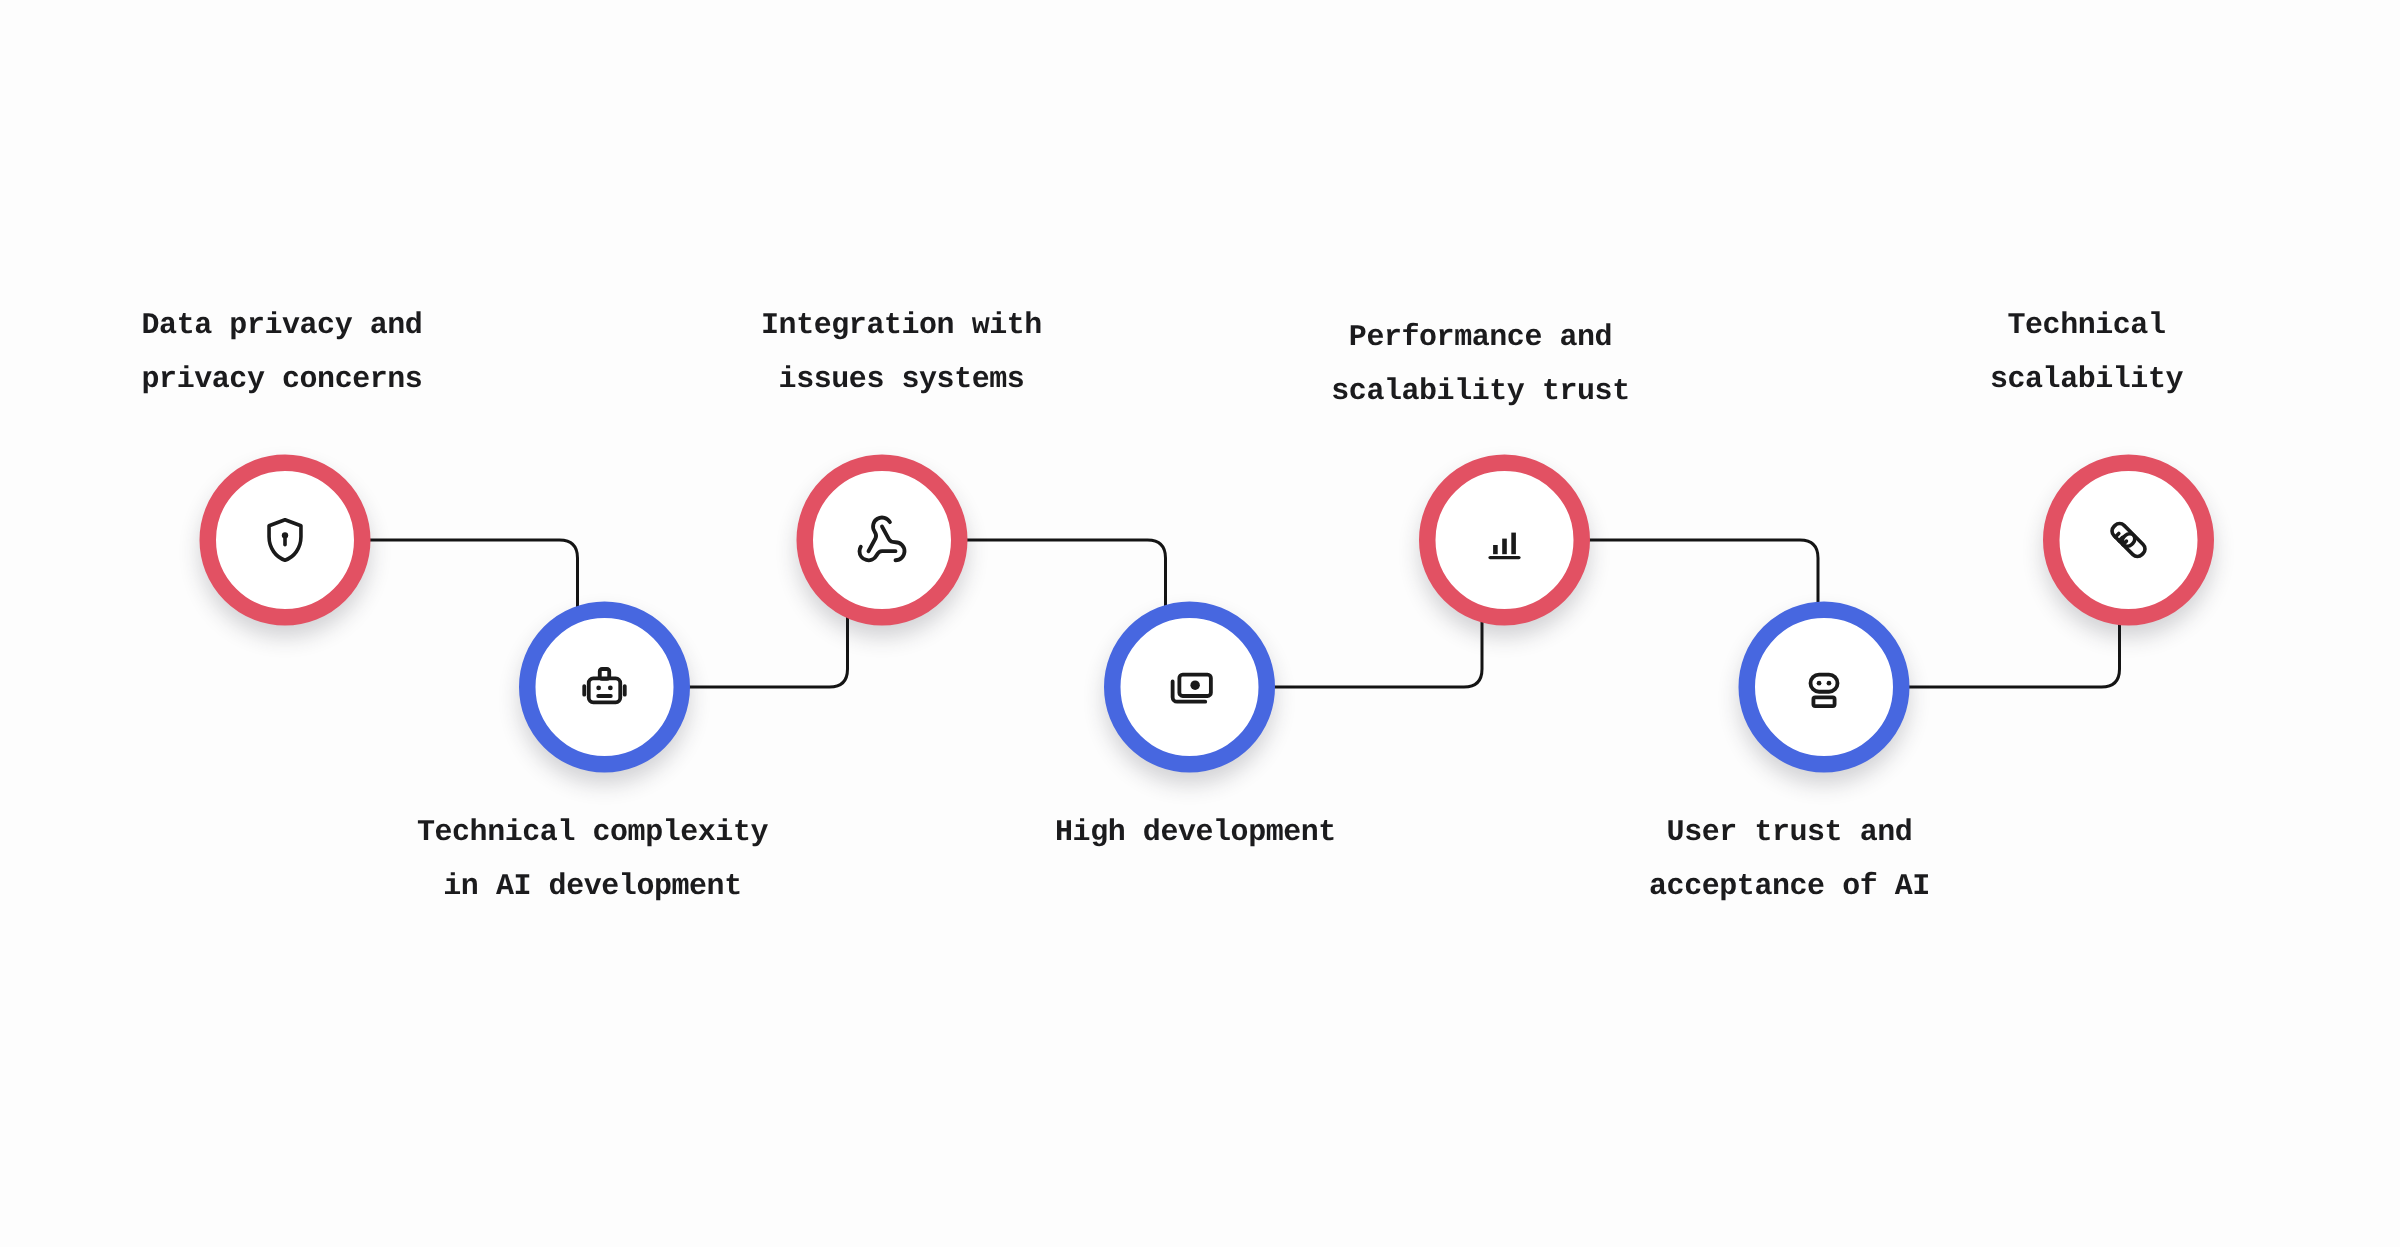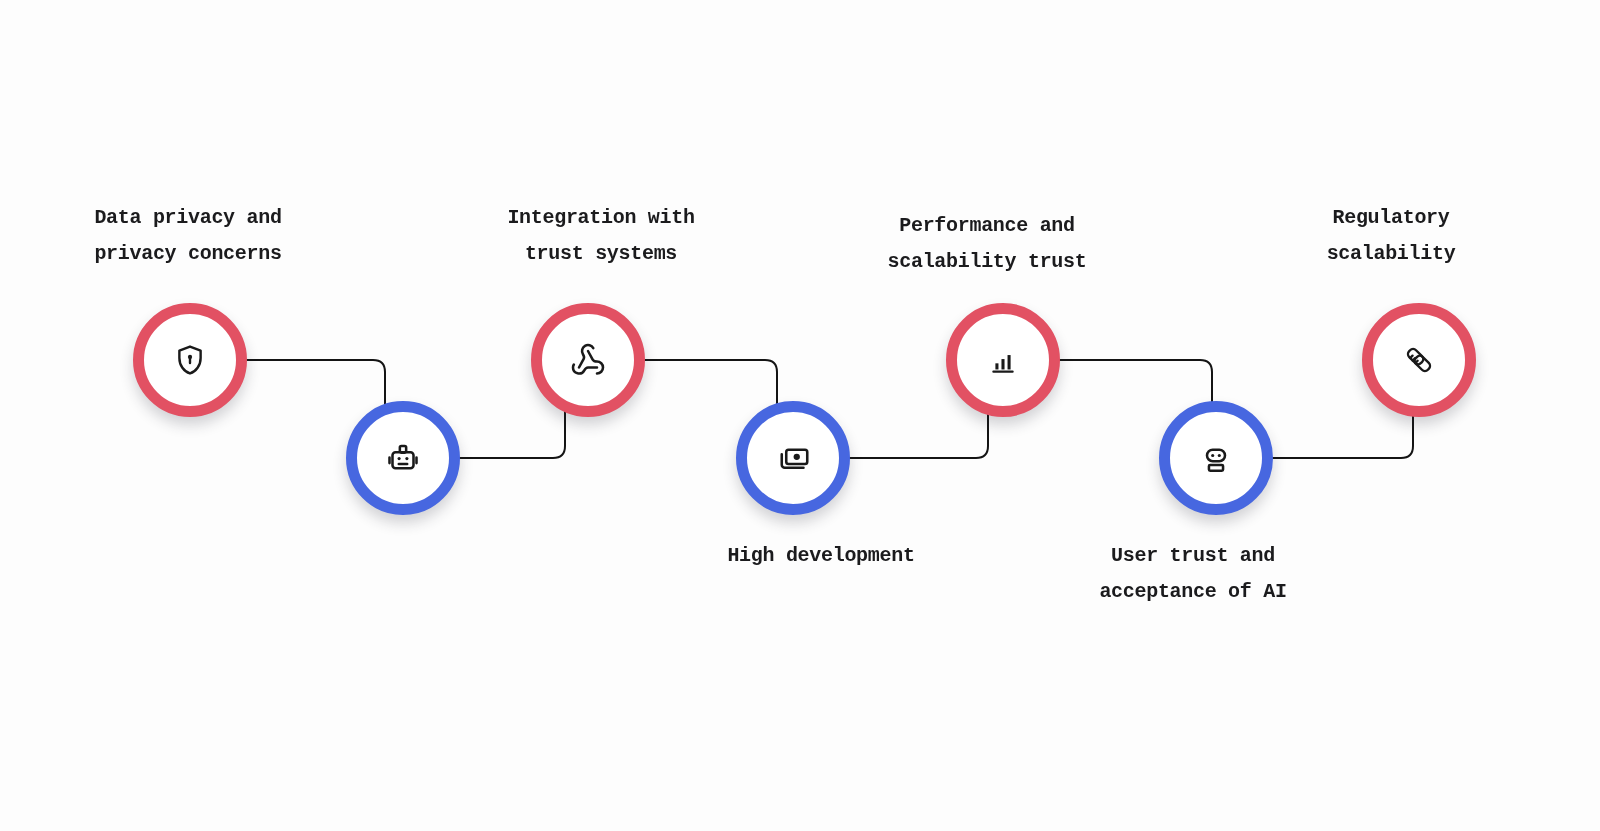--- a/index.html
+++ b/index.html
@@ -71,41 +71,45 @@
   <div class="node-circle" style="left: 346px; top: 401px; border-color: rgb(71, 103, 224);">
     <svg class="node-icon" width="36" height="36" viewBox="0 0 24 24" fill="none" stroke="#1a1a1a" stroke-width="1.7" stroke-linecap="round" stroke-linejoin="round">
       <rect x="9.9" y="4" width="4.2" height="4.4" rx="1"></rect>
       <rect x="5" y="8.2" width="14" height="10.6" rx="2"></rect>
       <path d="M3 11.6 V15.4 M21 11.6 V15.4"></path>
       <circle cx="9.4" cy="12.4" r="1.05" fill="#1a1a1a" stroke="none"></circle>
       <circle cx="14.6" cy="12.4" r="1.05" fill="#1a1a1a" stroke="none"></circle>
       <path d="M9.2 16 H14.8"></path>
     </svg>
   </div>
+  <div class="step-label" style="left:225px; top:538px;">
+    <span>Technical complexity</span>
+    <span>in AI development</span>
+  </div>
 
   <div class="step-label" style="left:431px; top:200px;">
     <span>Integration with</span>
-    <span>trust systems</span>
+    <span>issues systems</span>
   </div>
   <div class="node-circle" style="left: 531px; top: 303px; border-color: rgb(226, 81, 99);">
     <svg class="node-icon" width="36" height="36" viewBox="0 0 24 24" fill="none" stroke="#1a1a1a" stroke-width="1.7" stroke-linecap="round" stroke-linejoin="round">
       <path d="M18 16.98h-5.99c-1.1 0-1.95.94-2.48 1.9A4 4 0 0 1 2 17c.01-.7.2-1.4.57-2"></path>
       <path d="m6 17 3.13-5.78c.53-.97.1-2.18-.5-3.1a4 4 0 1 1 6.89-4.06"></path>
       <path d="m12 6 3.13 5.73C15.66 12.7 16.9 13 18 13a4 4 0 0 1 0 8"></path>
     </svg>
   </div>
 
   <div class="node-circle" style="left: 736px; top: 401px; border-color: rgb(71, 103, 224);">
     <svg class="node-icon" width="36" height="36" viewBox="0 0 24 24" fill="none" stroke="#1a1a1a" stroke-width="1.7" stroke-linecap="round" stroke-linejoin="round">
       <rect x="7.5" y="6.5" width="14" height="9.5" rx="1.5"></rect>
       <circle cx="14.5" cy="11.2" r="2.1" fill="#1a1a1a" stroke="none"></circle>
       <path d="M4.5 9.5 V16.5 C4.5 17.6 5.4 18.5 6.5 18.5 H19"></path>
     </svg>
   </div>
-  <div class="step-label" style="left:651px; top:538px;">
+  <div class="step-label" style="left:627px; top:538px;">
     <span>High development</span>
   </div>
 
   <div class="step-label" style="left:817px; top:208px;">
     <span>Performance and</span>
     <span>scalability trust</span>
   </div>
   <div class="node-circle" style="left: 946px; top: 303px; border-color: rgb(226, 81, 99);">
     <svg class="node-icon" width="32" height="32" viewBox="0 0 24 24" fill="none" stroke="#1a1a1a" stroke-width="1.7" stroke-linecap="round" stroke-linejoin="round">
       <rect x="6.3" y="14.5" width="2.3" height="4.6" fill="#1a1a1a" stroke="none"></rect>
@@ -122,21 +126,21 @@
       <circle cx="14.2" cy="10.3" r="1.05" fill="#1a1a1a" stroke="none"></circle>
       <rect x="7.3" y="16.6" width="9.4" height="3.9" rx="0.8"></rect>
     </svg>
   </div>
   <div class="step-label" style="left:1023px; top:538px;">
     <span>User trust and</span>
     <span>acceptance of AI</span>
   </div>
 
   <div class="step-label" style="left:1221px; top:200px;">
-    <span>Regulatory</span>
+    <span>Technical</span>
     <span>scalability</span>
   </div>
   <div class="node-circle" style="left: 1362px; top: 303px; border-color: rgb(226, 81, 99);">
     <svg class="node-icon" width="36" height="36" viewBox="0 0 24 24" fill="none" stroke="#1a1a1a" stroke-width="1.6" stroke-linecap="round" stroke-linejoin="round">
       <g transform="rotate(45 12 12)">
         <rect x="3.2" y="8.8" width="11.2" height="6.4" rx="2.8"></rect>
         <rect x="9.6" y="8.8" width="11.2" height="6.4" rx="2.8"></rect>
         <path d="M6.9 15.2 V13 M9.3 15.2 V13 M11.7 15.2 V13"></path>
       </g>
     </svg>

